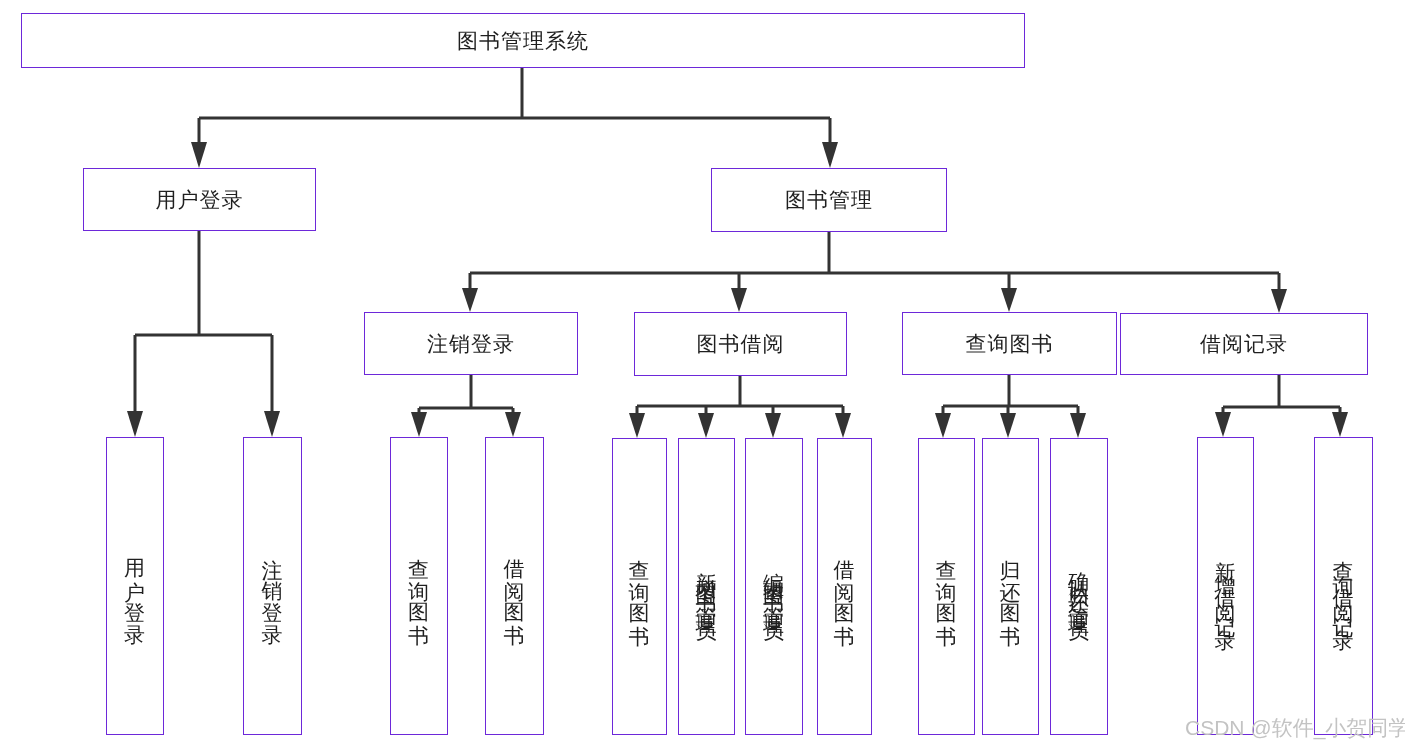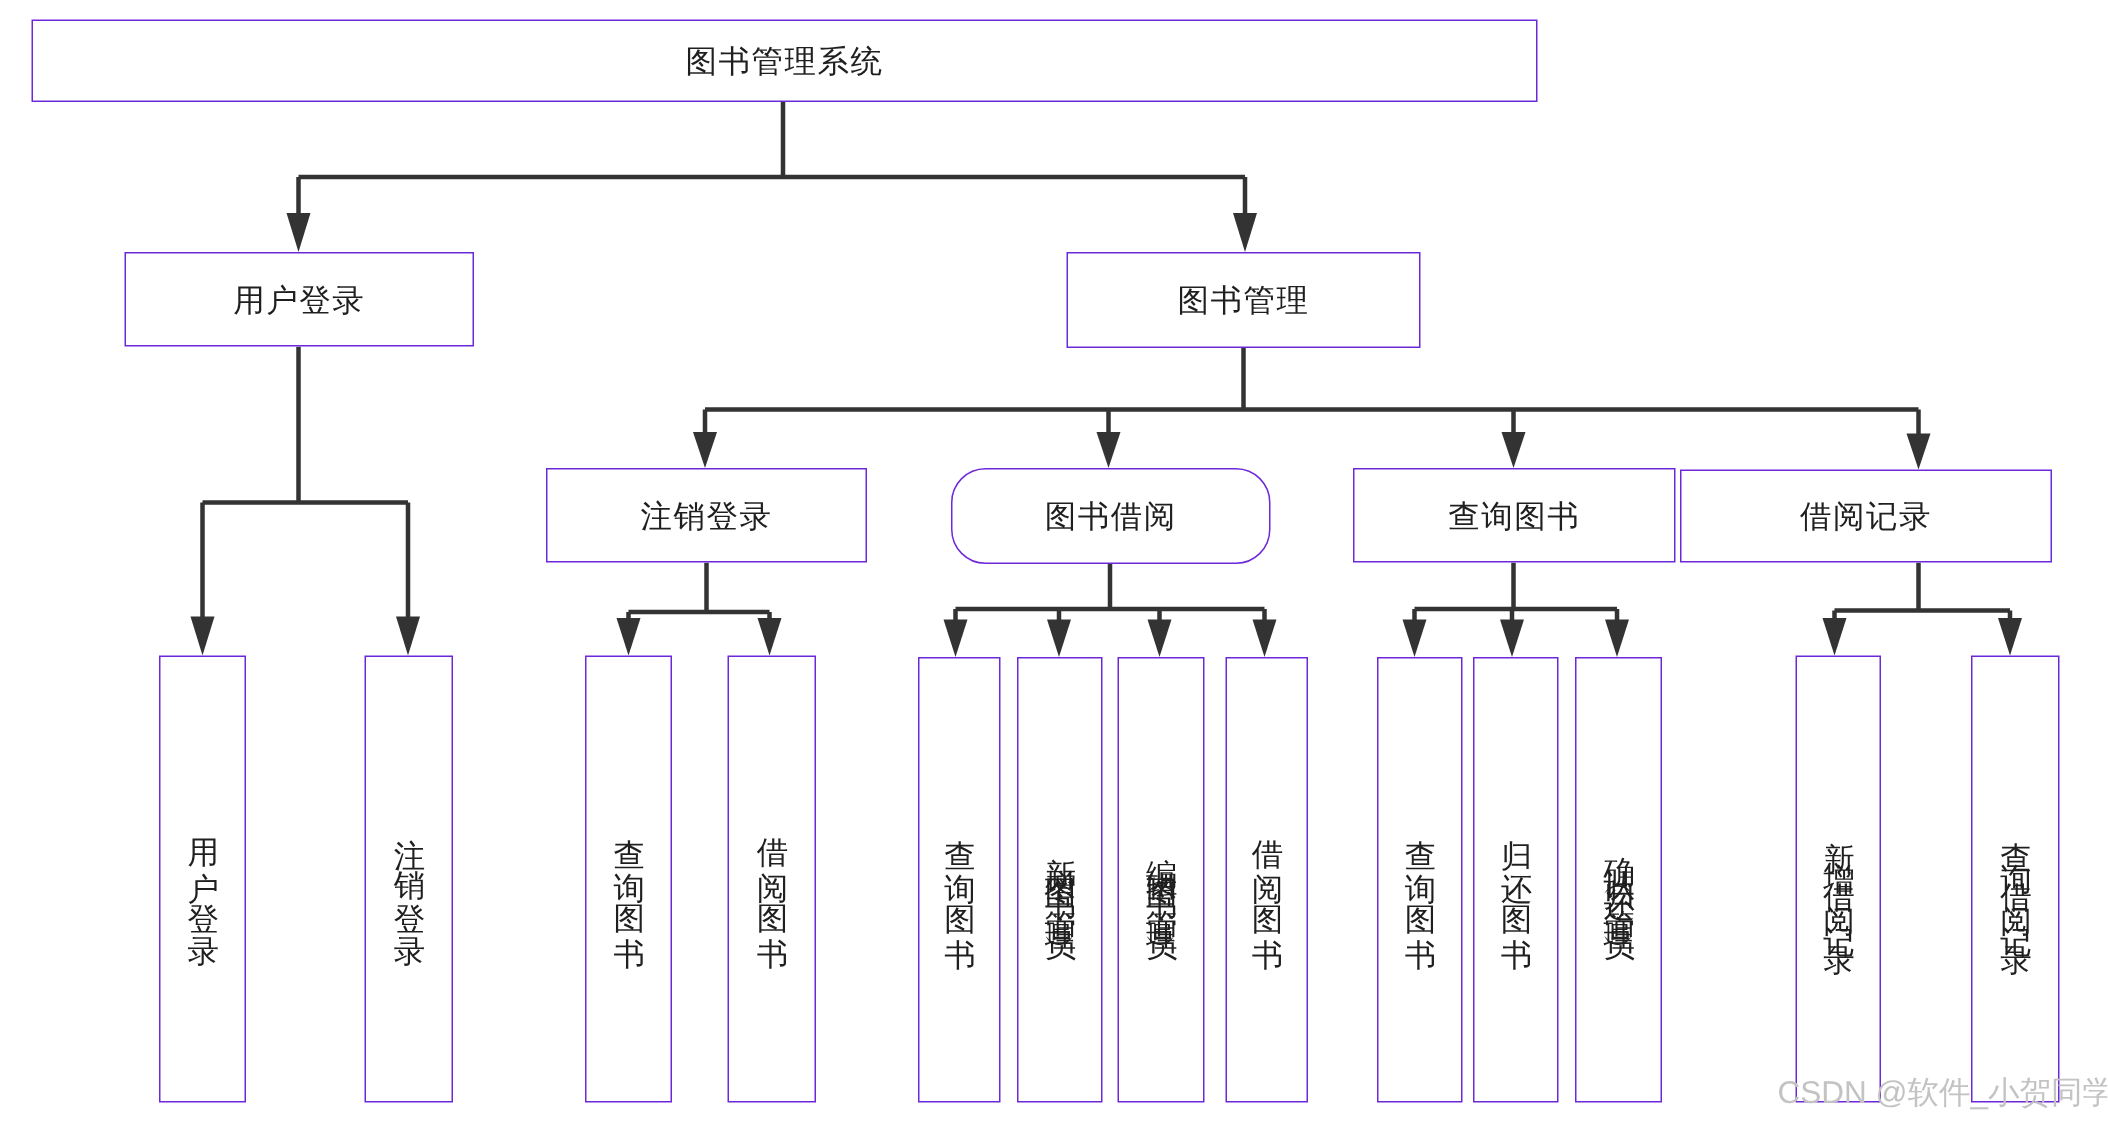--- a/index.html
+++ b/index.html
@@ -38,21 +38,21 @@
     color: #1f1f1f;
   }
   .v4 span { letter-spacing: 22px; }
   .v6 span { letter-spacing: 14px; }
   .v9 span { letter-spacing: 7px; }
   
   .root       { left: 21px;   top: 13px;  width: 1004px; height: 55px; }
   .b-user     { left: 83px;   top: 168px; width: 233px;  height: 63px; }
   .b-book     { left: 711px;  top: 168px; width: 236px;  height: 64px; }
   .s-new      { left: 364px;  top: 312px; width: 214px;  height: 63px; }
-  .s-borrow   { left: 634px;  top: 312px; width: 213px;  height: 64px; border-radius: 23px; }
+  .s-borrow   { left: 634px;  top: 312px; width: 213px;  height: 64px; }
   .s-current  { left: 902px;  top: 312px; width: 215px;  height: 63px; }
   .s-record   { left: 1120px; top: 313px; width: 248px;  height: 62px; }
   
   .l-ul  { left: 106px;  top: 437px; width: 58px; height: 298px; }
   .l-lo  { left: 243px;  top: 437px; width: 59px; height: 298px; }
   .l-nb1 { left: 390px;  top: 437px; width: 58px; height: 298px; }
   .l-nb2 { left: 485px;  top: 437px; width: 59px; height: 298px; }
   .l-bb1 { left: 612px;  top: 438px; width: 55px; height: 297px; }
   .l-bb2 { left: 678px;  top: 438px; width: 57px; height: 297px; }
   .l-bb3 { left: 745px;  top: 438px; width: 58px; height: 297px; }

